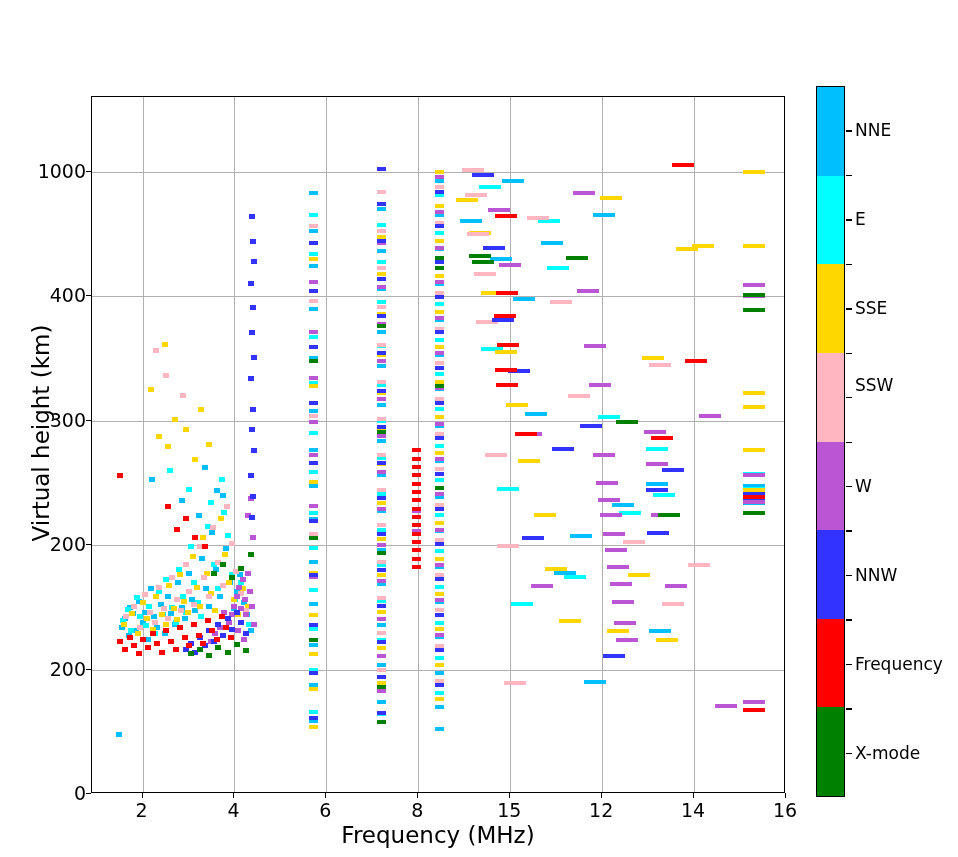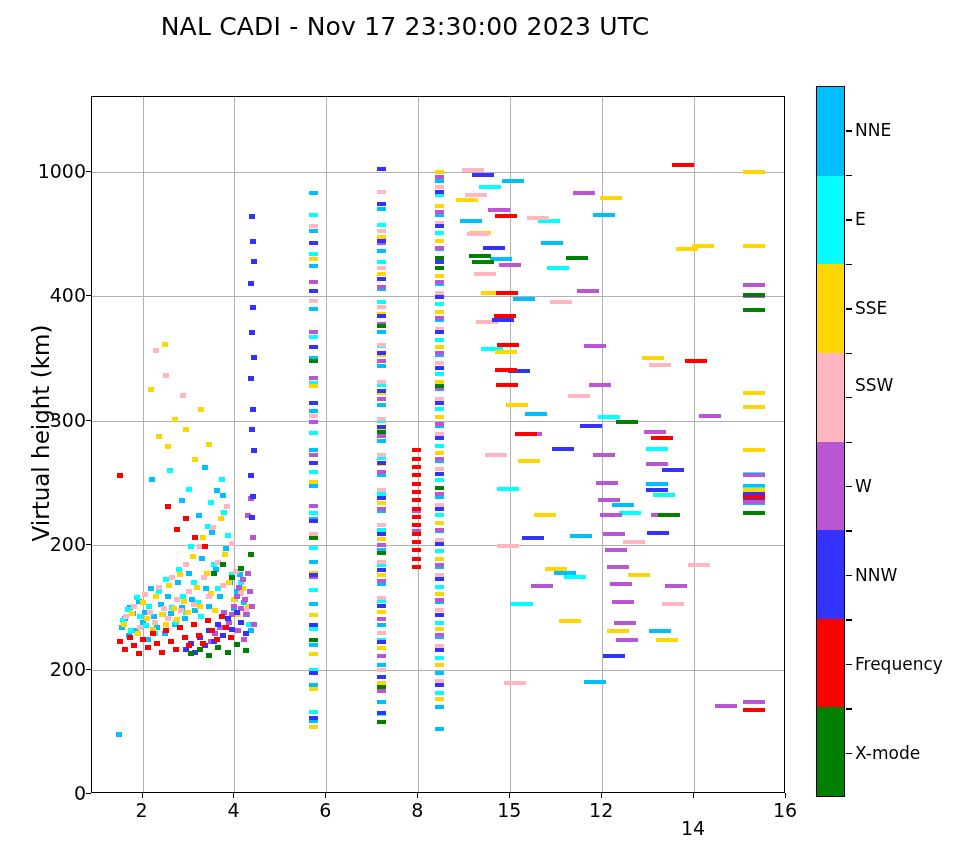--- a/index.html
+++ b/index.html
@@ -151,21 +151,20 @@
     color: #000000;
     transform: translateY(-50%);
     white-space: nowrap;
   }
 </style>
 </head>
 <body>
 
 <div id="root">
 
-  <div id="chart-title">NAL CADI - Nov 17 23:30:00 2023 UTC</div>
 
   <div id="plot-frame">
     <div id="grid-layer">
         <div class="gridline-v" style="left: 50.5563px;"></div>
         <div class="gridline-v" style="left: 142.477px;"></div>
         <div class="gridline-v" style="left: 234.397px;"></div>
         <div class="gridline-v" style="left: 326.318px;"></div>
         <div class="gridline-v" style="left: 418.238px;"></div>
         <div class="gridline-v" style="left: 510.159px;"></div>
         <div class="gridline-v" style="left: 602.079px;"></div>
@@ -816,37 +815,38 @@
       <div class="tick-x-label" style="left: 233.477px;">4</div>
       <div class="tick-x" style="left: 325.397px;"></div>
       <div class="tick-x-label" style="left: 325.397px;">6</div>
       <div class="tick-x" style="left: 417.318px;"></div>
       <div class="tick-x-label" style="left: 417.318px;">8</div>
       <div class="tick-x" style="left: 509.238px;"></div>
       <div class="tick-x-label" style="left: 509.238px;">15</div>
       <div class="tick-x" style="left: 601.159px;"></div>
       <div class="tick-x-label" style="left: 601.159px;">12</div>
       <div class="tick-x" style="left: 693.079px;"></div>
-      <div class="tick-x-label" style="left: 693.079px; margin-top: 18px;">14</div>
+      <div class="tick-x-label" style="left: 693.079px;">14</div>
       <div class="tick-x" style="left: 785px;"></div>
       <div class="tick-x-label" style="left: 785px;">16</div>
       <div class="tick-y" style="top: 793px;"></div>
       <div class="tick-y-label" style="top: 793px;">0</div>
       <div class="tick-y" style="top: 668.536px;"></div>
       <div class="tick-y-label" style="top: 668.536px;">200</div>
       <div class="tick-y" style="top: 544.071px;"></div>
       <div class="tick-y-label" style="top: 544.071px;">200</div>
       <div class="tick-y" style="top: 419.607px;"></div>
       <div class="tick-y-label" style="top: 419.607px;">300</div>
       <div class="tick-y" style="top: 295.143px;"></div>
       <div class="tick-y-label" style="top: 295.143px;">400</div>
       <div class="tick-y" style="top: 170.679px;"></div>
       <div class="tick-y-label" style="top: 170.679px;">1000</div>
     </div>
 
+  <div id="xlabel">Frequency (MHz)</div>
   <div id="ylabel">Virtual height (km)</div>
 
   <div id="colorbar">
       <div class="cbar-seg" style="background: rgb(0, 191, 255);"></div>
       <div class="cbar-seg" style="background: rgb(0, 255, 255);"></div>
       <div class="cbar-seg" style="background: rgb(255, 215, 0);"></div>
       <div class="cbar-seg" style="background: rgb(255, 182, 193);"></div>
       <div class="cbar-seg" style="background: rgb(186, 85, 211);"></div>
       <div class="cbar-seg" style="background: rgb(51, 51, 255);"></div>
       <div class="cbar-seg" style="background: rgb(255, 0, 0);"></div>

